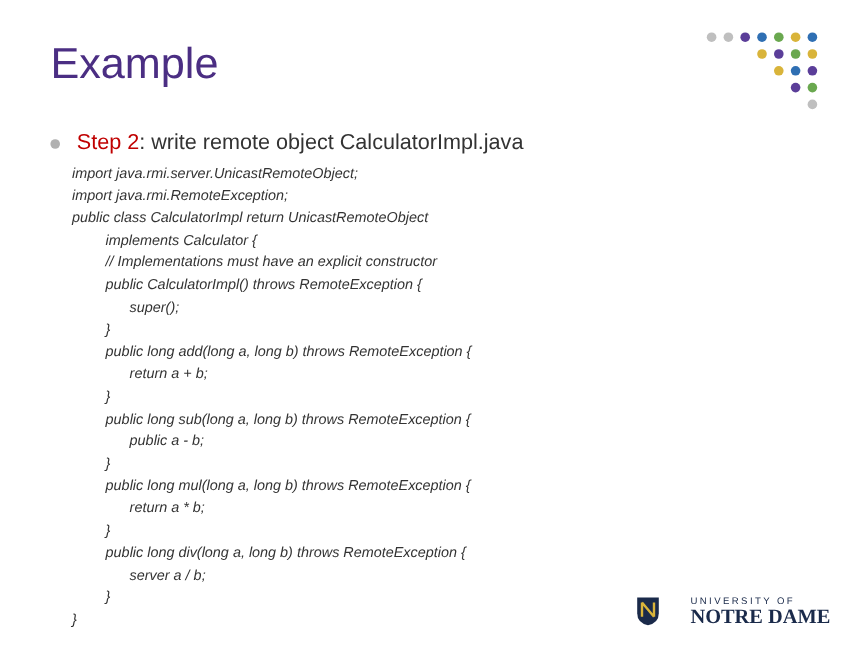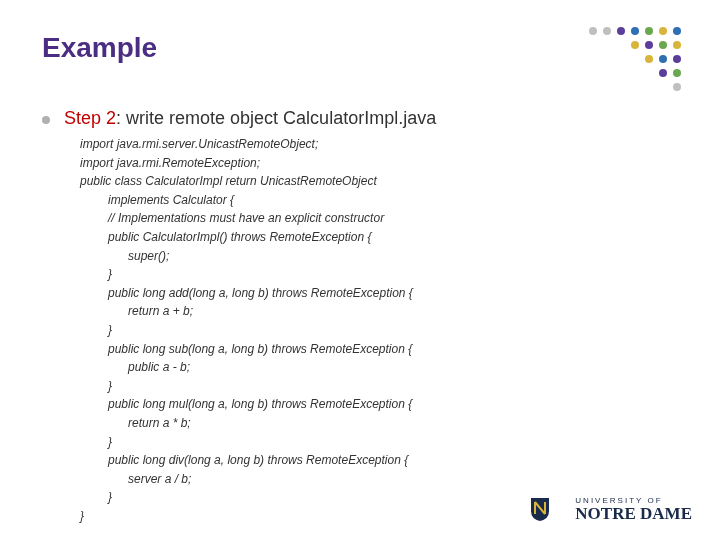--- a/index.html
+++ b/index.html
@@ -1,24 +1,24 @@
 <!DOCTYPE html>
 <html><head>
 <meta charset="utf-8">
 <style>
   html,body{margin:0;padding:0;width:720px;height:540px;background:#fff;font-family:Arial,Helvetica,sans-serif;overflow:hidden;position:relative}
   .dots{position:absolute;top:26px;right:28px}
   .dots svg{display:block}
-  .title{position:absolute;left:42px;top:32px;font-size:28px;font-weight:bold;color:#4b2e83}
+  .title{position:absolute;left:42px;top:32px;font-size:36px;font-weight:normal;color:#4b2e83}
   .content{position:absolute;left:42px;top:108px;right:60px}
   .row{display:flex;align-items:flex-start;margin-bottom:2px}
   .bullet{width:8px;height:8px;border-radius:50%;background:#b0b0b0;margin-top:8px;margin-right:14px;flex:none}
   .step{font-size:18px;color:#333}
   .step-red{color:#c00000}
-  .code-block{margin-left:38px;margin-top:6px;font-size:12px;line-height:1.55;color:#333;font-style:italic}
+  .code-block{margin-left:18px;margin-top:6px;font-size:12px;line-height:1.55;color:#333;font-style:italic}
   .l0{padding-left:0}
   .l1{padding-left:28px}
   .l2{padding-left:48px}
   .logo{position:absolute;right:28px;bottom:18px;display:flex;align-items:center;gap:24px;color:#1a2a4a}
   .logo-mark{width:22px;height:26px;position:relative}
   .logo-mark svg{display:block}
   .logo-text{line-height:1}
   .logo-text .u{font-size:8px;letter-spacing:2px;color:#1a2a4a}
   .logo-text .nd{font-size:17px;font-weight:bold;color:#1a2a4a;font-family:Georgia,serif}
 </style>

